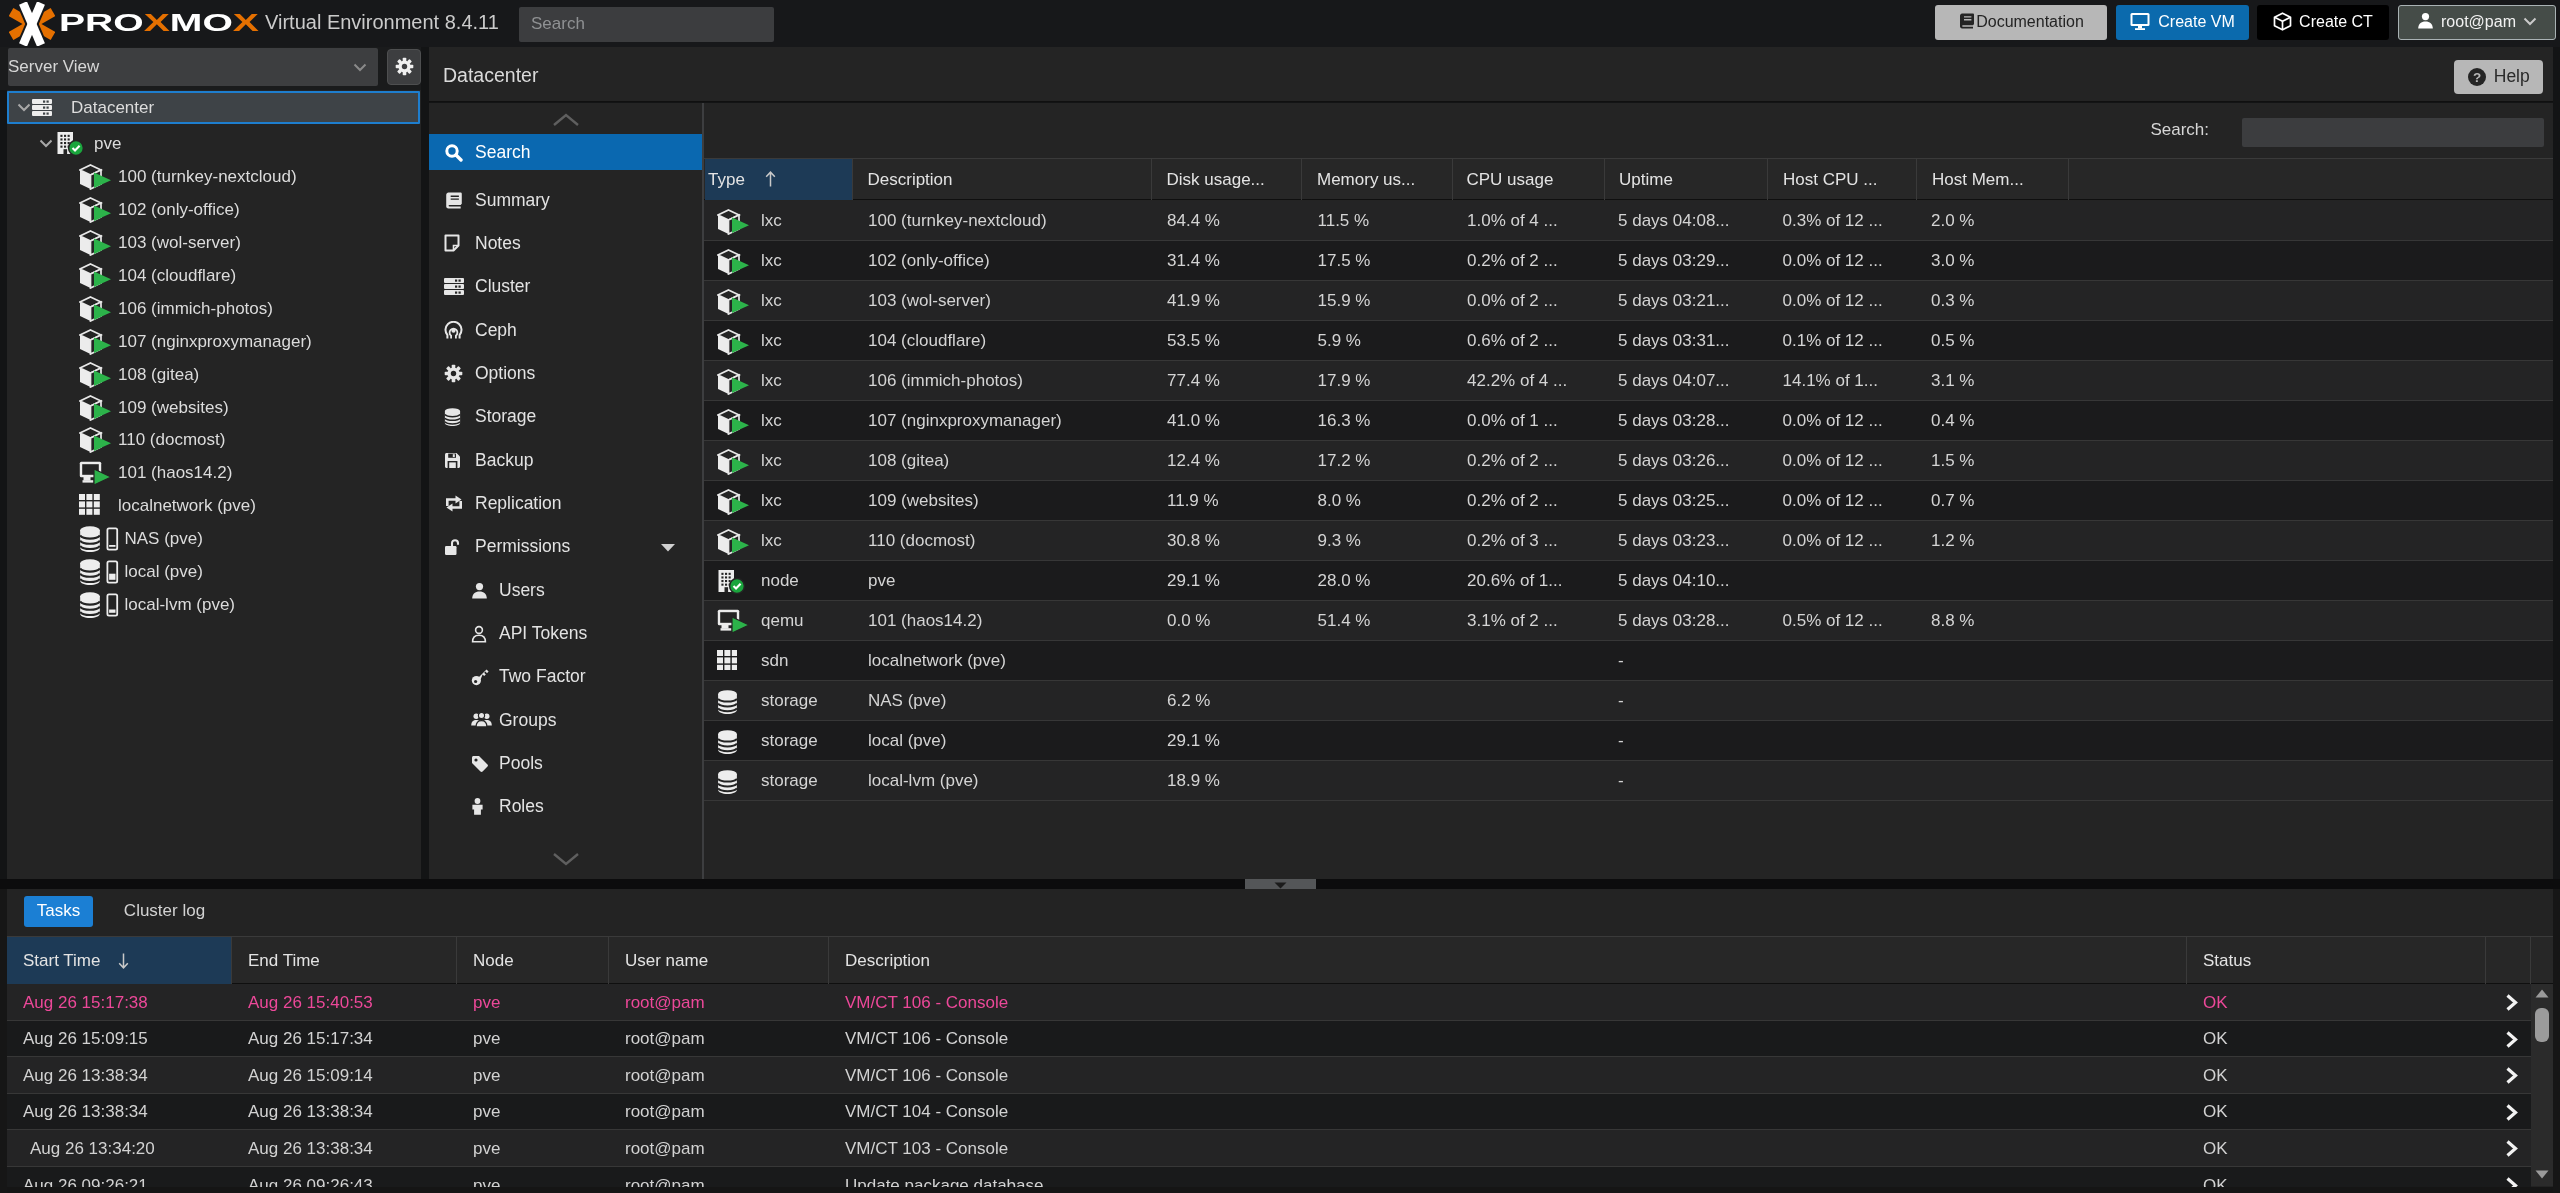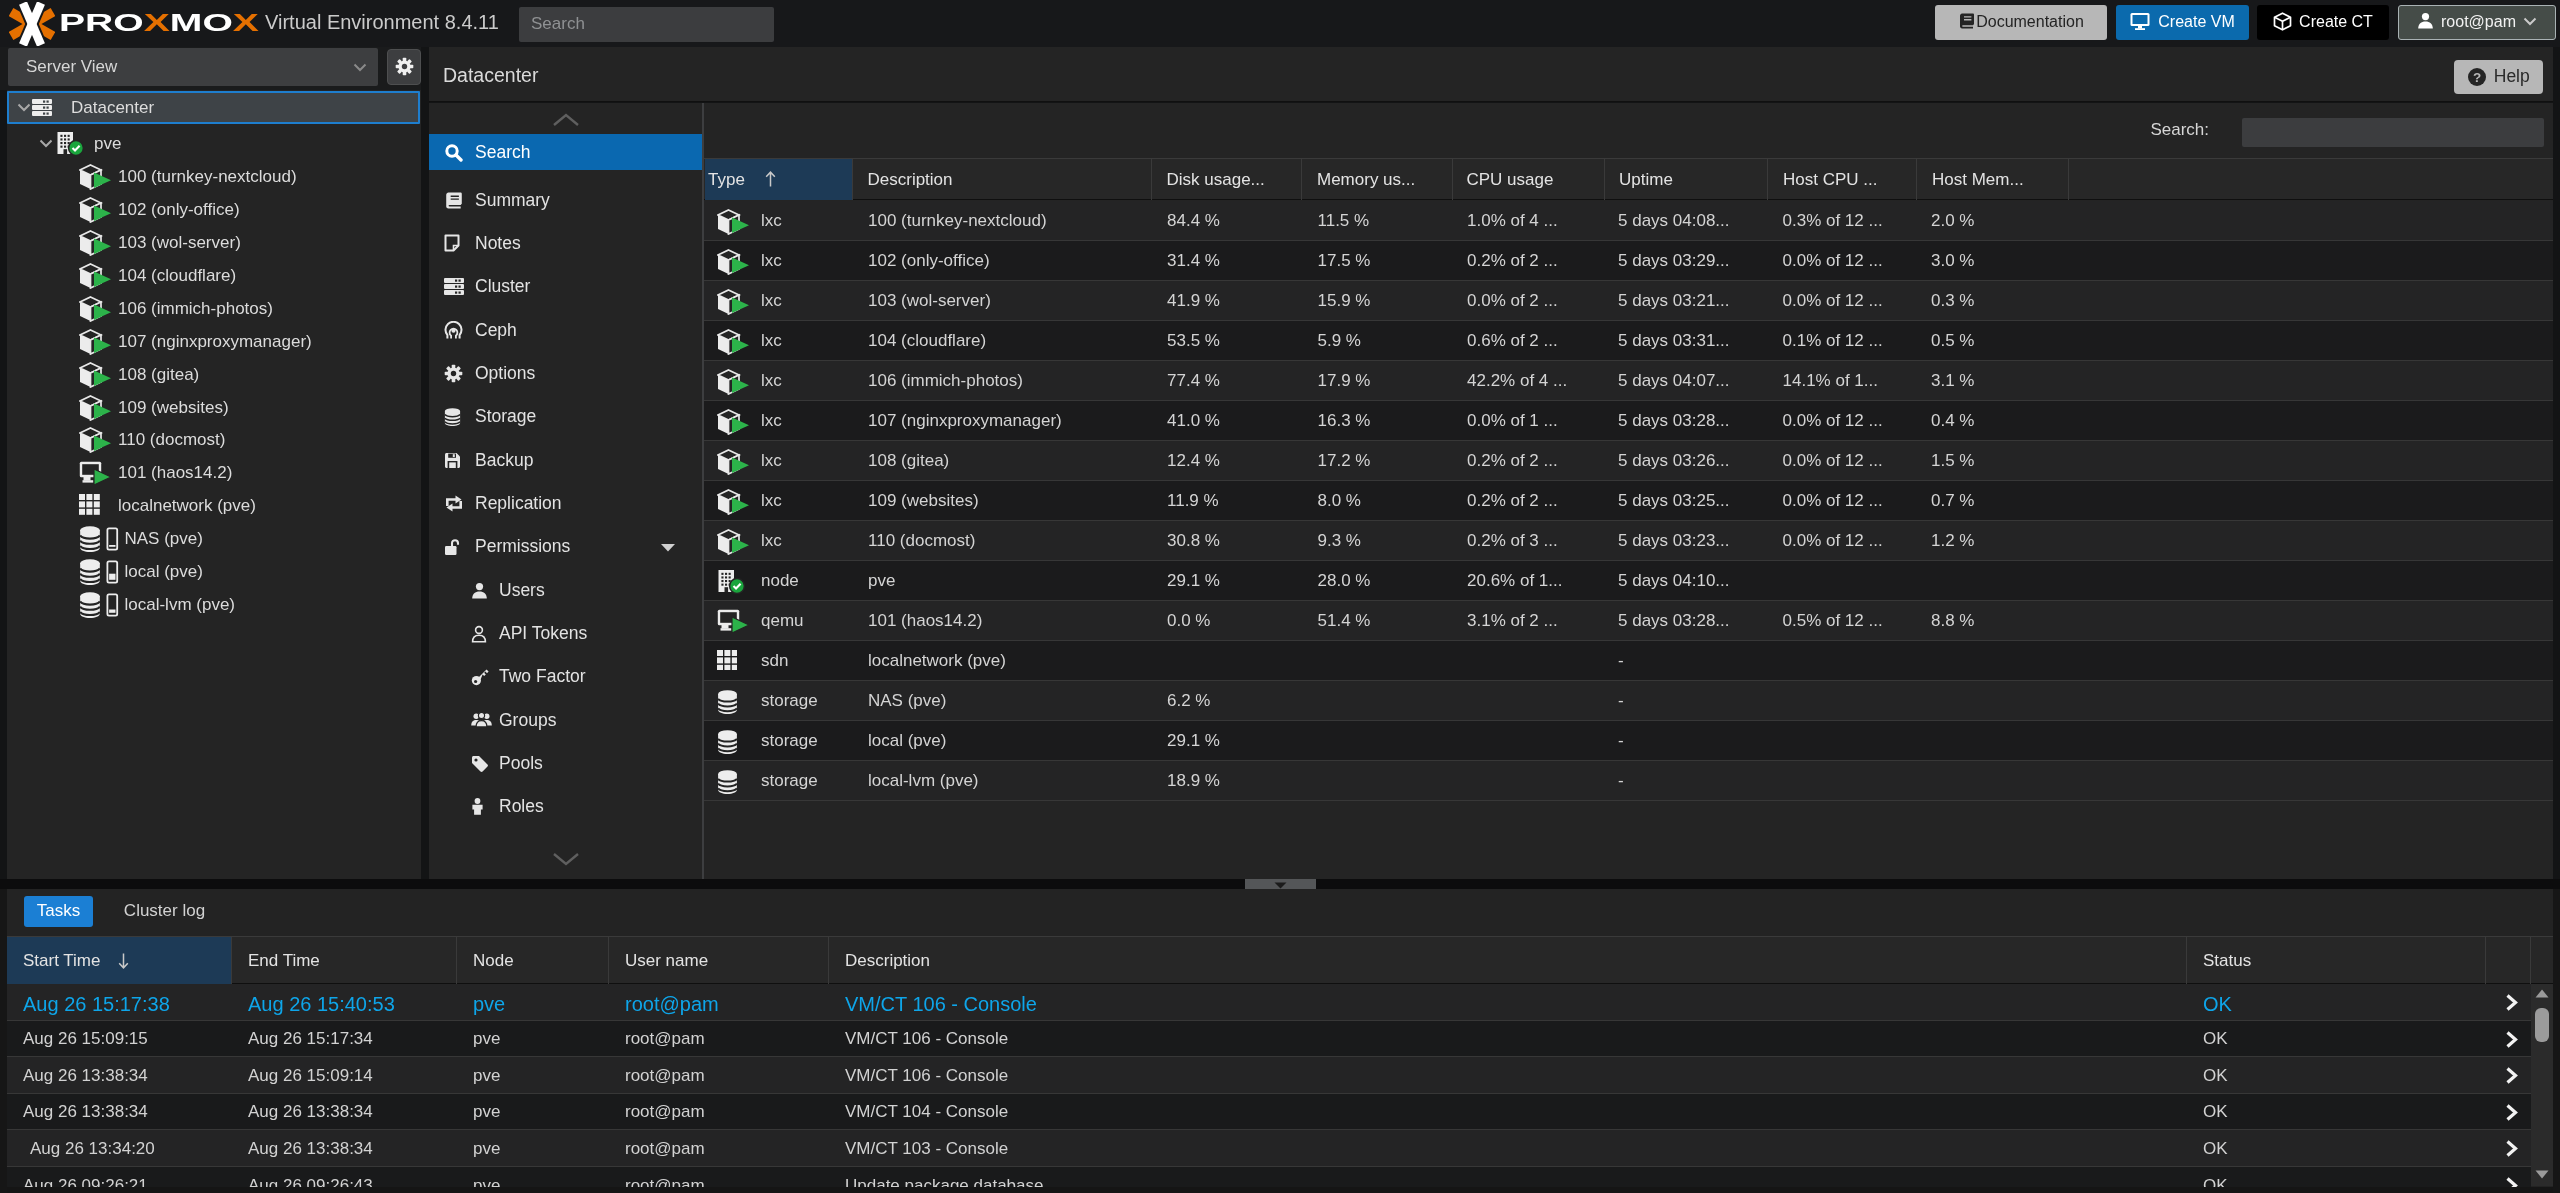--- a/index.html
+++ b/index.html
@@ -51,21 +51,21 @@
 <div class="abs ib" style="left:2398px;top:5px;width:158px;height:35px;background:#454c48;border:1px solid #a9b2b4;border-radius:3px;color:#f2f2f2;font-size:16px;line-height:32px;text-align:center"><svg style="display:inline-block;vertical-align:-2px" width="17" height="17" viewBox="0 0 17 17">
         <g fill="#fff">
           <circle cx="8.5" cy="4.6" r="3.6"></circle>
           <path d="M1.2 16.5 C1.2 11.8 4.2 9.4 8.5 9.4 C12.8 9.4 15.8 11.8 15.8 16.5 Z"></path>
         </g>
       </svg><span style="margin:0 7px 0 7px">root@pam</span><svg style="display:inline-block;vertical-align:1px" width="14" height="9" viewBox="0 0 14 9">
         <path d="M1.5 1.5 L7 7 L12.5 1.5" fill="none" stroke="#c9c9c9" stroke-width="2"></path>
       </svg></div>
 </div>
 <div class="abs" style="left:0;top:47px;width:421px;height:43px;background:#1a1b1c">
-<div class="abs" style="left:8px;top:1px;width:370px;height:38px;background:#3d3e40;border-radius:2px;font-size:17px;color:#d6d6d6;line-height:37px;padding-left:18px">Server View<span class="abs" style="left:345px;top:15px">
+<div class="abs" style="left:8px;top:1px;width:370px;height:38px;background:#3d3e40;border-radius:2px;font-size:17px;color:#d6d6d6;line-height:37px;padding-left:0">Server View<span class="abs" style="left:345px;top:15px">
         <svg width="14" height="9" viewBox="0 0 14 9">
           <path d="M1.5 1.5 L7 7 L12.5 1.5" fill="none" stroke="#8a8a8a" stroke-width="2"></path>
         </svg>
       </span></div>
 <div class="abs" style="left:387px;top:2px;width:34px;height:36px;background:#3d3e40;border:1px solid #4e4f50;border-radius:4px">
       <div class="abs" style="left:7px;top:7px">
         <svg width="19" height="19" viewBox="0 0 19 19">
           <g fill="#f0f0f0">
             <circle cx="9.5" cy="9.5" r="6.1"></circle>
             <rect x="7.7" y="0.7" width="3.6" height="3.6" rx="0.8" transform="rotate(0 9.5 9.5)"></rect>
@@ -806,21 +806,21 @@
               <path d="M6.5 1.5 L6.5 15.5 M2.2 11.2 L6.5 15.8 L10.8 11.2" fill="none" stroke="#c9c9c9" stroke-width="1.5"></path>
             </svg>
           </span></div>
 <div class="abs" style="left:225px;top:0;width:225px;height:47px;border-right:1px solid #3a3a3a;color:#e3e3e3;font-size:17px;line-height:47px;padding-left:16px">End Time</div>
 <div class="abs" style="left:450px;top:0;width:152px;height:47px;border-right:1px solid #3a3a3a;color:#e3e3e3;font-size:17px;line-height:47px;padding-left:16px">Node</div>
 <div class="abs" style="left:602px;top:0;width:220px;height:47px;border-right:1px solid #3a3a3a;color:#e3e3e3;font-size:17px;line-height:47px;padding-left:16px">User name</div>
 <div class="abs" style="left:822px;top:0;width:1358px;height:47px;border-right:1px solid #3a3a3a;color:#e3e3e3;font-size:17px;line-height:47px;padding-left:16px">Description</div>
 <div class="abs" style="left:2180px;top:0;width:299px;height:47px;border-right:1px solid #3a3a3a;color:#e3e3e3;font-size:17px;line-height:47px;padding-left:16px">Status</div>
 <div class="abs" style="left:2479px;top:0;width:45px;height:47px;border-right:1px solid #3a3a3a"></div>
 </div>
-<div class="abs" style="left:0;top:95.0px;width:2524px;height:36.6px;background:#242425;border-bottom:1px solid #373737;color:#0ea5e9;font-size:20px">
+<div class="abs" style="left:0;top:95.0px;width:2524px;height:36.6px;background:#242425;border-bottom:1px solid #373737;color:#ec4899;font-size:17px">
 <div class="abs" style="left:16px;top:8.5px">Aug 26 15:17:38</div>
 <div class="abs" style="left:241px;top:8.5px">Aug 26 15:40:53</div>
 <div class="abs" style="left:466px;top:8.5px">pve</div>
 <div class="abs" style="left:618px;top:8.5px">root@pam</div>
 <div class="abs" style="left:838px;top:8.5px">VM/CT 106 - Console</div>
 <div class="abs" style="left:2196px;top:8.5px">OK</div>
 <div class="abs" style="left:2498px;top:10px">
           <svg width="13" height="17" viewBox="0 0 13 17">
             <path d="M2.5 1.5 L10.5 8.5 L2.5 15.5" fill="none" stroke="#f2f2f2" stroke-width="3.2"></path>
           </svg>

